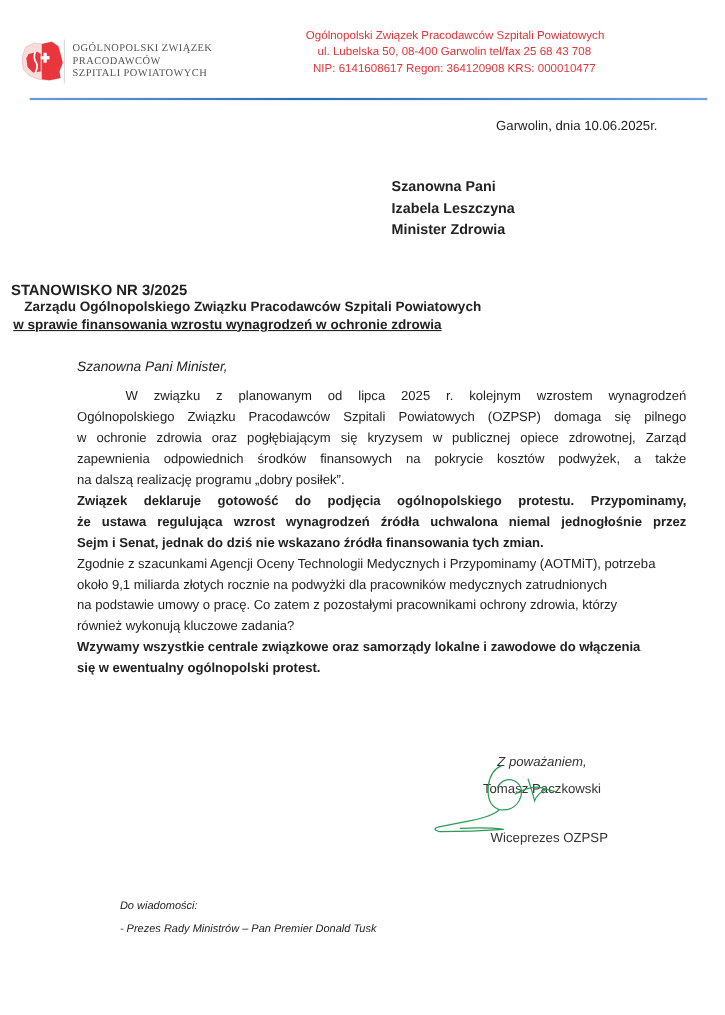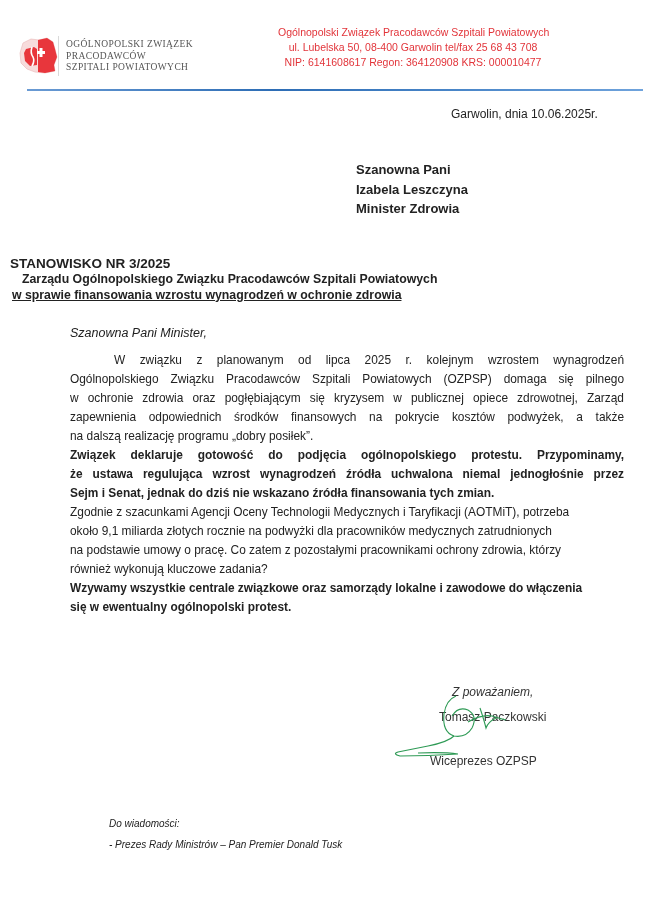--- a/index.html
+++ b/index.html
@@ -148,21 +148,21 @@
     }
     .signer-name {
       position: absolute;
       left: 439px; top: 710px;
       font-size: 12px;
       color: #333;
       white-space: nowrap;
     }
     .signer-title {
       position: absolute;
-      left: 430px; top: 754px;
+      left: 446px; top: 754px;
       font-size: 12px;
       color: #333;
       white-space: nowrap;
     }
     .signature-scribble {
       position: absolute;
       left: 388px; top: 692px;
       width: 160px; height: 72px;
       pointer-events: none;
     }
@@ -243,21 +243,21 @@
       <span class="jline">w ochronie zdrowia oraz pogłębiającym się kryzysem w publicznej opiece zdrowotnej, Zarząd</span>
       <span class="jline">zapewnienia odpowiednich środków finansowych na pokrycie kosztów podwyżek, a także</span>
       <span class="line">na dalszą realizację programu „dobry posiłek”.</span>
     </p>
     <p class="bold">
       <span class="jline">Związek deklaruje gotowość do podjęcia ogólnopolskiego protestu. Przypominamy,</span>
       <span class="jline">że ustawa regulująca wzrost wynagrodzeń źródła uchwalona niemal jednogłośnie przez</span>
       <span class="line">Sejm i Senat, jednak do dziś nie wskazano źródła finansowania tych zmian.</span>
     </p>
     <p>
-      <span class="line">Zgodnie z szacunkami Agencji Oceny Technologii Medycznych i Taryfikacji (AOTMiT), potrzeba</span>
+      <span class="line">Zgodnie z szacunkami Agencji Oceny Technologii Medycznych i Przypominamy (AOTMiT), potrzeba</span>
       <span class="line">około 9,1 miliarda złotych rocznie na podwyżki dla pracowników medycznych zatrudnionych</span>
       <span class="line">na podstawie umowy o pracę. Co zatem z pozostałymi pracownikami ochrony zdrowia, którzy</span>
       <span class="line">również wykonują kluczowe zadania?</span>
     </p>
     <p class="bold">
       <span class="line">Wzywamy wszystkie centrale związkowe oraz samorządy lokalne i zawodowe do włączenia</span>
       <span class="line">się w ewentualny ogólnopolski protest.</span>
     </p>
   </div>
 

